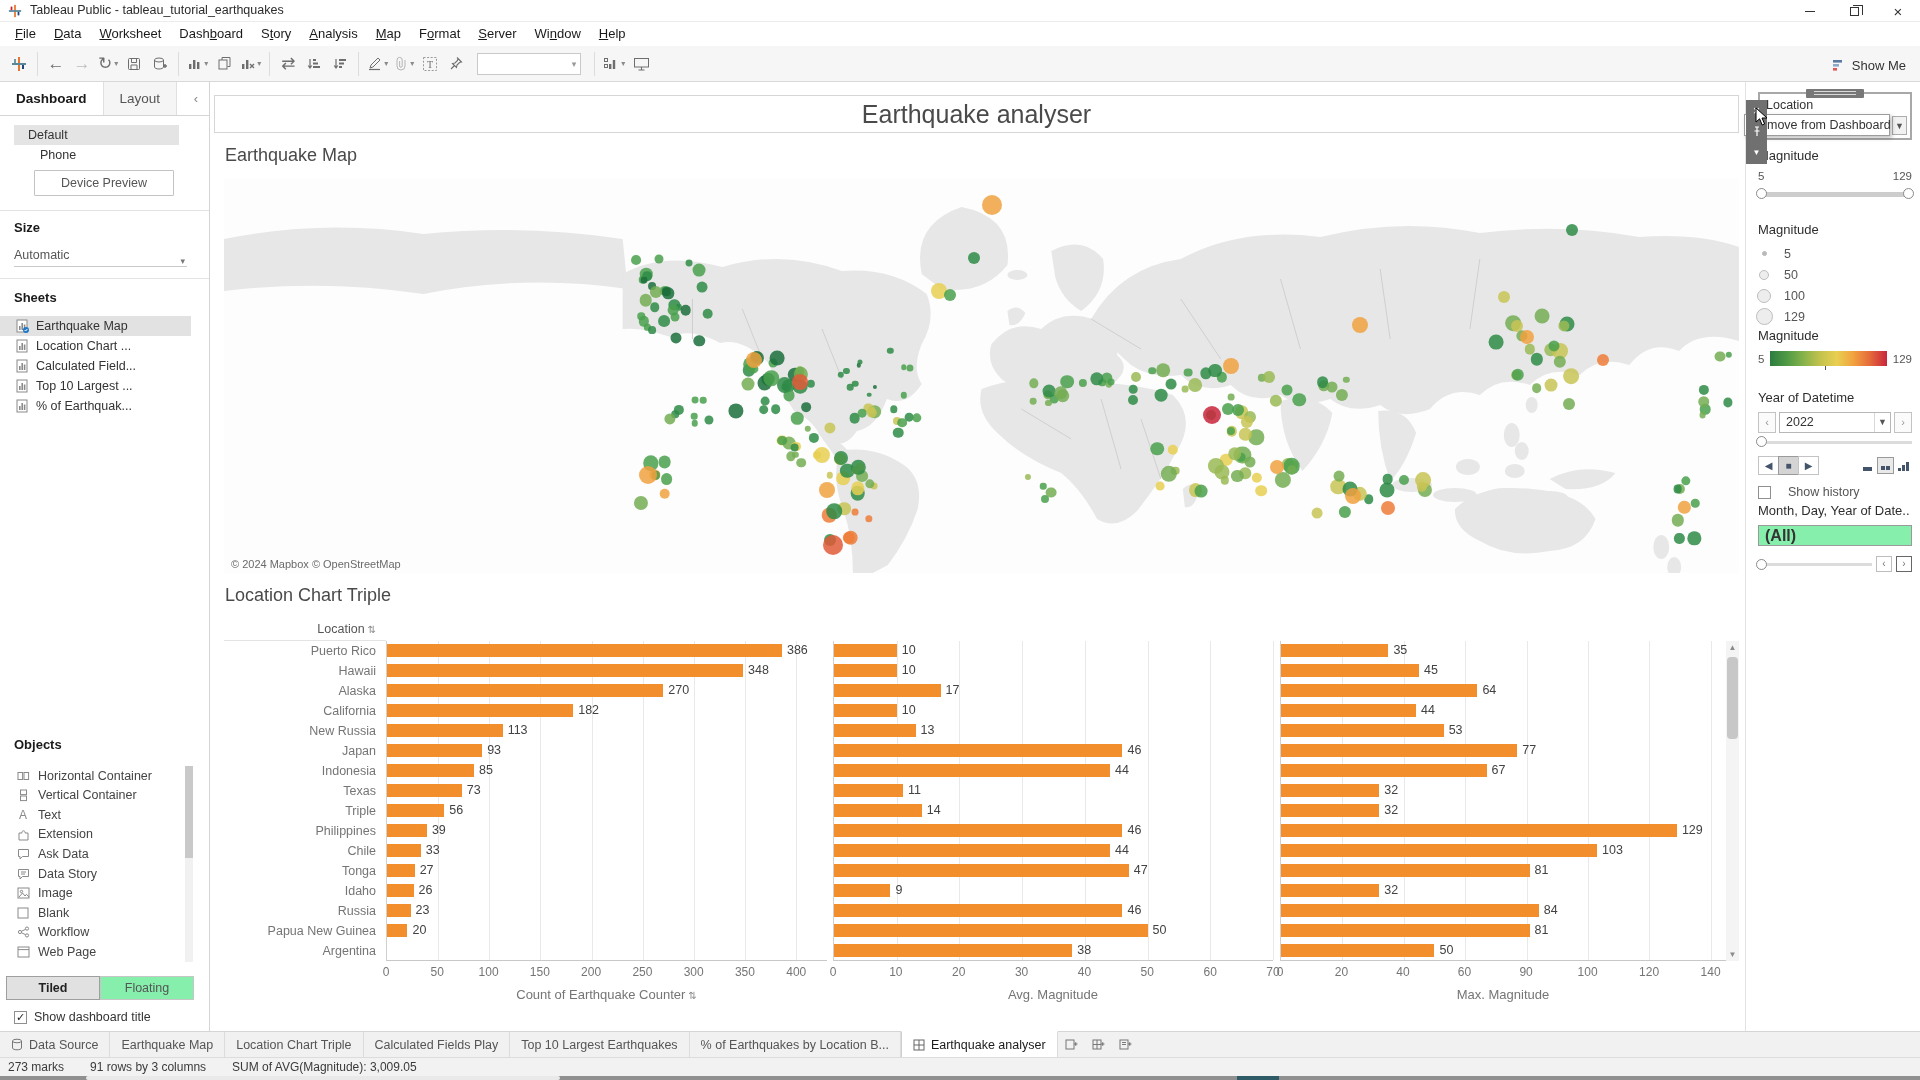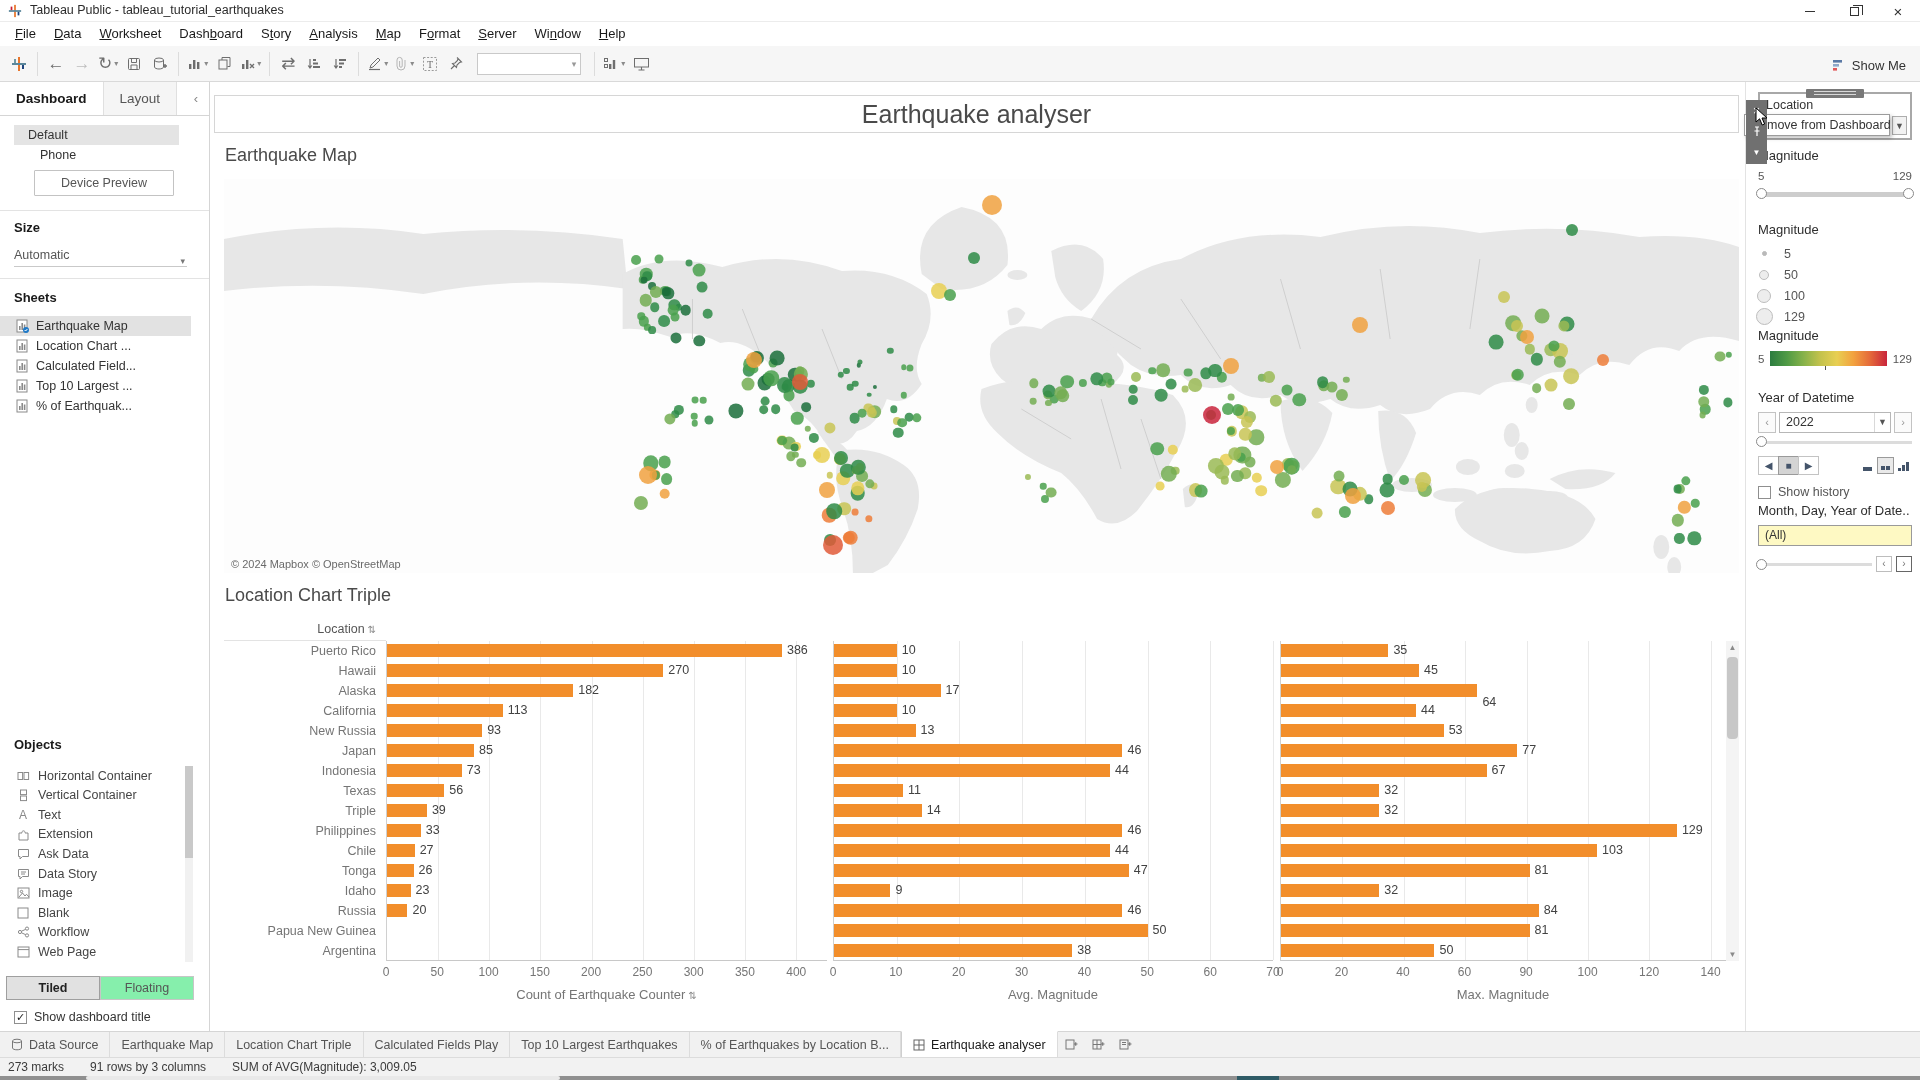--- a/index.html
+++ b/index.html
@@ -117,22 +117,22 @@
   .valbox .vb-caret { position:absolute; right:0; top:0; width:16px; height:19px; border-left:1px solid #d9d9d9; color:#555; font-size:9px; text-align:center; line-height:19px; }
   .thinslider { position:relative; height:3px; background:#dcdcdc; margin-top:8px; }
   .thinslider .handle { top:-5px; }
   .playrow { display:flex; align-items:center; margin-top:12px; }
   .pbtn { width:21px; height:19px; border:1px solid #c3c3c3; background:#fff; color:#44546a; font-size:10px; text-align:center; line-height:17px; margin-right:-1px; }
   .pbtn.pressed { background:#d4d4d4; border-color:#9a9a9a; }
   .speed { margin-left:auto; display:flex; }
   .spbtn { width:17px; height:17px; display:flex; align-items:flex-end; justify-content:center; gap:1px; padding:3px; margin-left:1px; }
   .spbtn.sel { border:1px solid #9a9a9a; background:#e9e9e9; }
   .spbtn i { display:block; width:4px; background:#44546a; }
-  .hist { display:flex; gap:7px; align-items:center; font-size:12.5px; color:#555; margin-top:10px; }
-  .allbox { height:21px; border:1px solid #9a9a9a; background:#fef9c3; font-size:12px; color:#333; line-height:19px; padding-left:6px; }
+  .hist { display:flex; gap:17px; align-items:center; font-size:12.5px; color:#555; margin-top:10px; }
+  .allbox { height:21px; border:1px solid #9a9a9a; background:#86efac; font-size:16px; color:#333; line-height:19px; padding-left:6px;font-weight:bold; }
   .mslider { display:flex; align-items:center; gap:4px; margin-top:10px; }
   .mslider .tr { position:relative; flex:1; height:3px; background:#dcdcdc; }
   .sq { width:16px; height:16px; border:1px solid #bdbdbd; background:#fff; color:#777; font-size:10px; text-align:center; line-height:14px; }
   .sq.hot { border-color:#666; }
 
   
   .tabbar { position:absolute; left:0; bottom:23px; right:0; height:26px; background:#f1f1f1; border-top:1px solid #d5d5d5; display:flex; align-items:stretch; }
   .sheettab { display:flex; align-items:center; gap:6px; padding:0 11px; font-size:12.5px; color:#555; border-right:1px solid #dcdcdc; white-space:nowrap; }
   .sheettab.active { background:#fff; color:#1a1a1a; border-left:1px solid #cfcfcf; margin-top:-1px; border-top:1px solid #fff; }
   .newbtn { width:27px; display:flex; align-items:center; justify-content:center; color:#777; }
@@ -829,20 +829,24 @@
             <div class="grid" style="left: 46.5116%;"></div>
             <div class="grid" style="left: 58.1395%;"></div>
             <div class="grid" style="left: 69.7674%;"></div>
             <div class="grid" style="left: 81.3953%;"></div>
             <div class="grid" style="left: 93.0233%;"></div>
             <div class="bar-row">
               <div class="bar" style="width: 89.7674%; background: rgb(242, 142, 43);"></div>
               <span class="bar-val" style="left: calc(89.7674% + 5px);">386</span>
             </div>
             <div class="bar-row">
+              <div class="bar" style="width: 80.9302%; background: rgb(242, 142, 43);"></div>
+              <span class="bar-val" style="left: calc(80.9302% + 5px);">348</span>
+            </div>
+            <div class="bar-row">
               <div class="bar" style="width: 62.7907%; background: rgb(242, 142, 43);"></div>
               <span class="bar-val" style="left: calc(62.7907% + 5px);">270</span>
             </div>
             <div class="bar-row">
               <div class="bar" style="width: 42.3256%; background: rgb(242, 142, 43);"></div>
               <span class="bar-val" style="left: calc(42.3256% + 5px);">182</span>
             </div>
             <div class="bar-row">
               <div class="bar" style="width: 26.2791%; background: rgb(242, 142, 43);"></div>
               <span class="bar-val" style="left: calc(26.2791% + 5px);">113</span>
@@ -972,21 +976,21 @@
             <div class="bar-row">
               <div class="bar" style="width: 24.1379%; background: rgb(242, 142, 43);"></div>
               <span class="bar-val" style="left: calc(24.1379% + 5px);">35</span>
             </div>
             <div class="bar-row">
               <div class="bar" style="width: 31.0345%; background: rgb(242, 142, 43);"></div>
               <span class="bar-val" style="left: calc(31.0345% + 5px);">45</span>
             </div>
             <div class="bar-row">
               <div class="bar" style="width: 44.1379%; background: rgb(242, 142, 43);"></div>
-              <span class="bar-val" style="left: calc(44.1379% + 5px); margin-top: 12px;">64</span>
+              <span class="bar-val" style="left: calc(44.1379% + 5px);">64</span>
             </div>
             <div class="bar-row">
               <div class="bar" style="width: 30.3448%; background: rgb(242, 142, 43);"></div>
               <span class="bar-val" style="left: calc(30.3448% + 5px);">44</span>
             </div>
             <div class="bar-row">
               <div class="bar" style="width: 36.5517%; background: rgb(242, 142, 43);"></div>
               <span class="bar-val" style="left: calc(36.5517% + 5px);">53</span>
             </div>
             <div class="bar-row">

